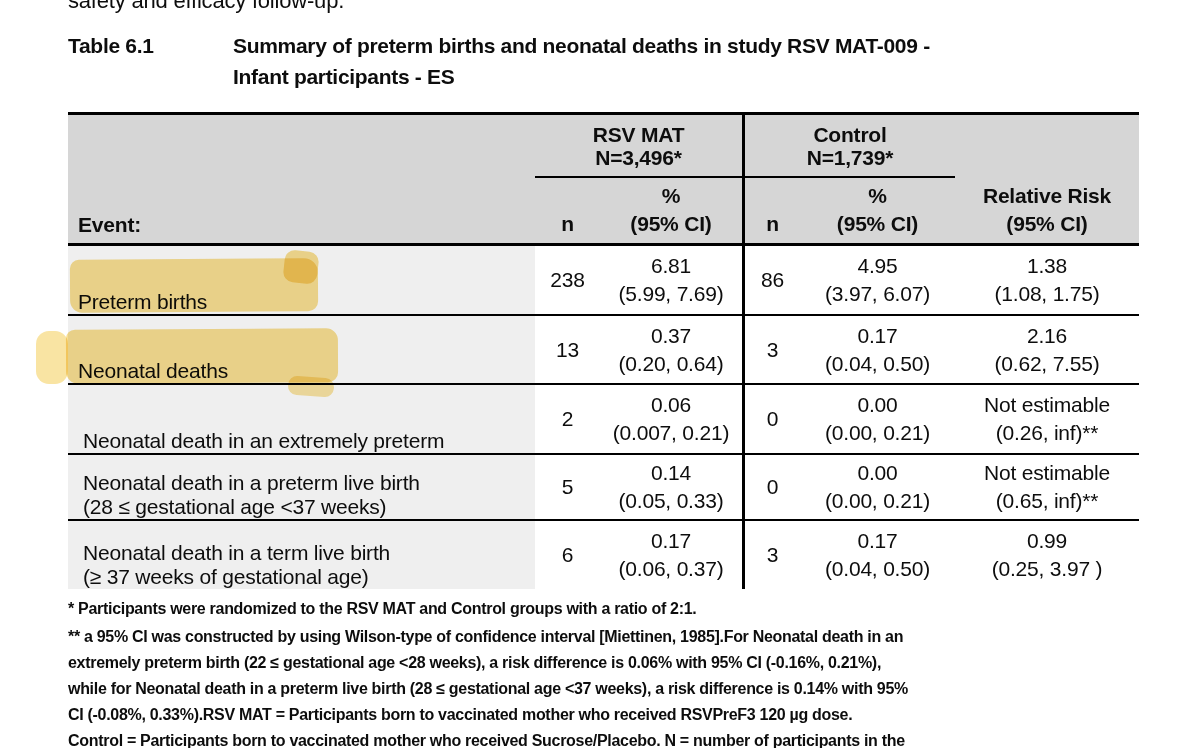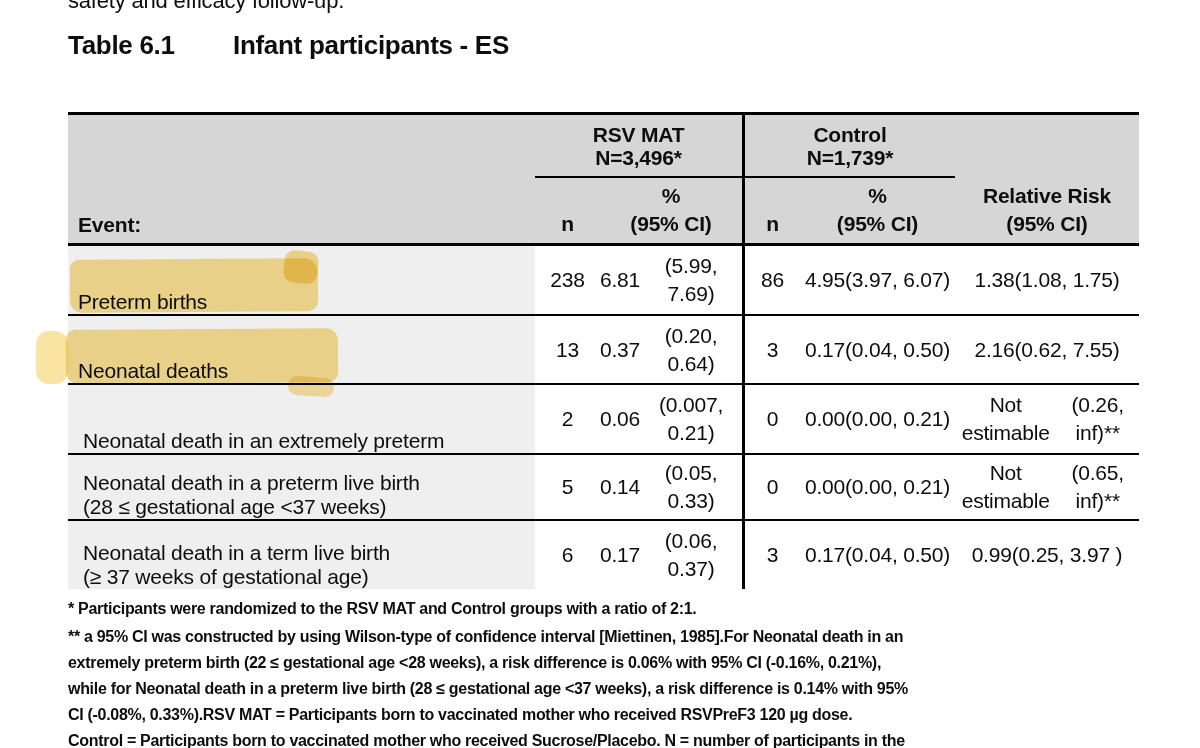--- a/index.html
+++ b/index.html
@@ -2,21 +2,21 @@
 <html><head>
 <meta charset="utf-8">
 <style>
   html,body{margin:0;padding:0;background:#ffffff;}
   .sheet{position:relative;width:1200px;height:748px;background:#ffffff;overflow:hidden;
          font-family:"Liberation Sans",sans-serif;color:#0d0d0d;}
 
   .top-cut{position:absolute;left:68px;top:-12px;font-size:22px;letter-spacing:-0.2px;}
 
   .title-row{position:absolute;left:68px;top:30px;display:flex;font-weight:bold;
-             font-size:26px;line-height:31px;letter-spacing:-0.3px;}
+             font-size:21px;line-height:31px;letter-spacing:-0.3px;}
   .title-label{width:165px;flex:0 0 165px;}
 
   .dtable{position:absolute;left:68px;top:112px;width:1071px;}
   .grid{display:grid;grid-template-columns:467px 65px 142px 58px 155px 184px;box-sizing:border-box;}
 
   .thead{height:134px;background:#d6d6d6;border-top:3px solid #000;border-bottom:3px solid #000;
          grid-template-rows:63px 1fr;font-weight:bold;font-size:21px;letter-spacing:-0.2px;}
   .group{display:flex;flex-direction:column;justify-content:center;align-items:center;
          text-align:center;line-height:23px;border-bottom:2px solid #000;box-sizing:border-box;}
   .g-rsv{grid-column:2/4;grid-row:1;justify-content:center;}
@@ -32,22 +32,22 @@
   .h-rr{grid-column:6;grid-row:1/3;margin-top:20px;}
 
   .trow{border-bottom:2px solid #000;font-size:21px;letter-spacing:-0.2px;}
   .r1{height:70px;} .r2{height:69px;} .r3{height:70px;} .r4{height:66px;}
   .r5{height:68px;border-bottom:none;}
   .c-event{background:#efefef;display:flex;flex-direction:column;justify-content:flex-end;
            padding-left:10px;line-height:24px;box-sizing:border-box;}
   .indent{padding-left:15px;}
   .c-n{display:flex;align-items:center;justify-content:center;}
   .bl{border-left:3px solid #000;box-sizing:border-box;}
-  .c-stack{display:flex;flex-direction:row;justify-content:center;align-items:center;
-           text-align:center;line-height:28px;}
+  .c-stack{display:flex;flex-direction:column;justify-content:center;align-items:center;
+           line-height:28px;}
 
   .footnotes{position:absolute;left:68px;top:596px;font-size:16px;line-height:26px;
              letter-spacing:-0.3px;white-space:nowrap;font-weight:bold;}
   .fn1{margin-bottom:2px;}
 
   .hl{position:absolute;background:#f5d266;opacity:0.72;mix-blend-mode:multiply;}
   .hl1a{left:70px;top:259px;width:248px;height:53px;border-radius:9px 14px 10px 12px;transform:rotate(-0.4deg);}
   .hl1b{left:284px;top:251px;width:34px;height:32px;border-radius:10px;transform:rotate(6deg);}
   .hl2a{left:66px;top:329px;width:272px;height:54px;border-radius:9px 12px 10px 12px;transform:rotate(-0.3deg);}
   .hl2b{left:36px;top:331px;width:32px;height:53px;border-radius:13px;opacity:0.6;}
@@ -56,20 +56,21 @@
 </head>
 <body>
 
 <div class="sheet">
 
   <div class="top-cut">safety and efficacy follow-up.</div>
 
   <div class="title-row">
     <div class="title-label">Table 6.1</div>
     <div class="title-text">
+      <div>Summary of preterm births and neonatal deaths in study RSV MAT-009 -</div>
       <div>Infant participants - ES</div>
     </div>
   </div>
 
   <div class="dtable">
 
     <div class="grid thead">
       <div class="h-event">Event:</div>
       <div class="group g-rsv">
         <div>RSV MAT</div>

